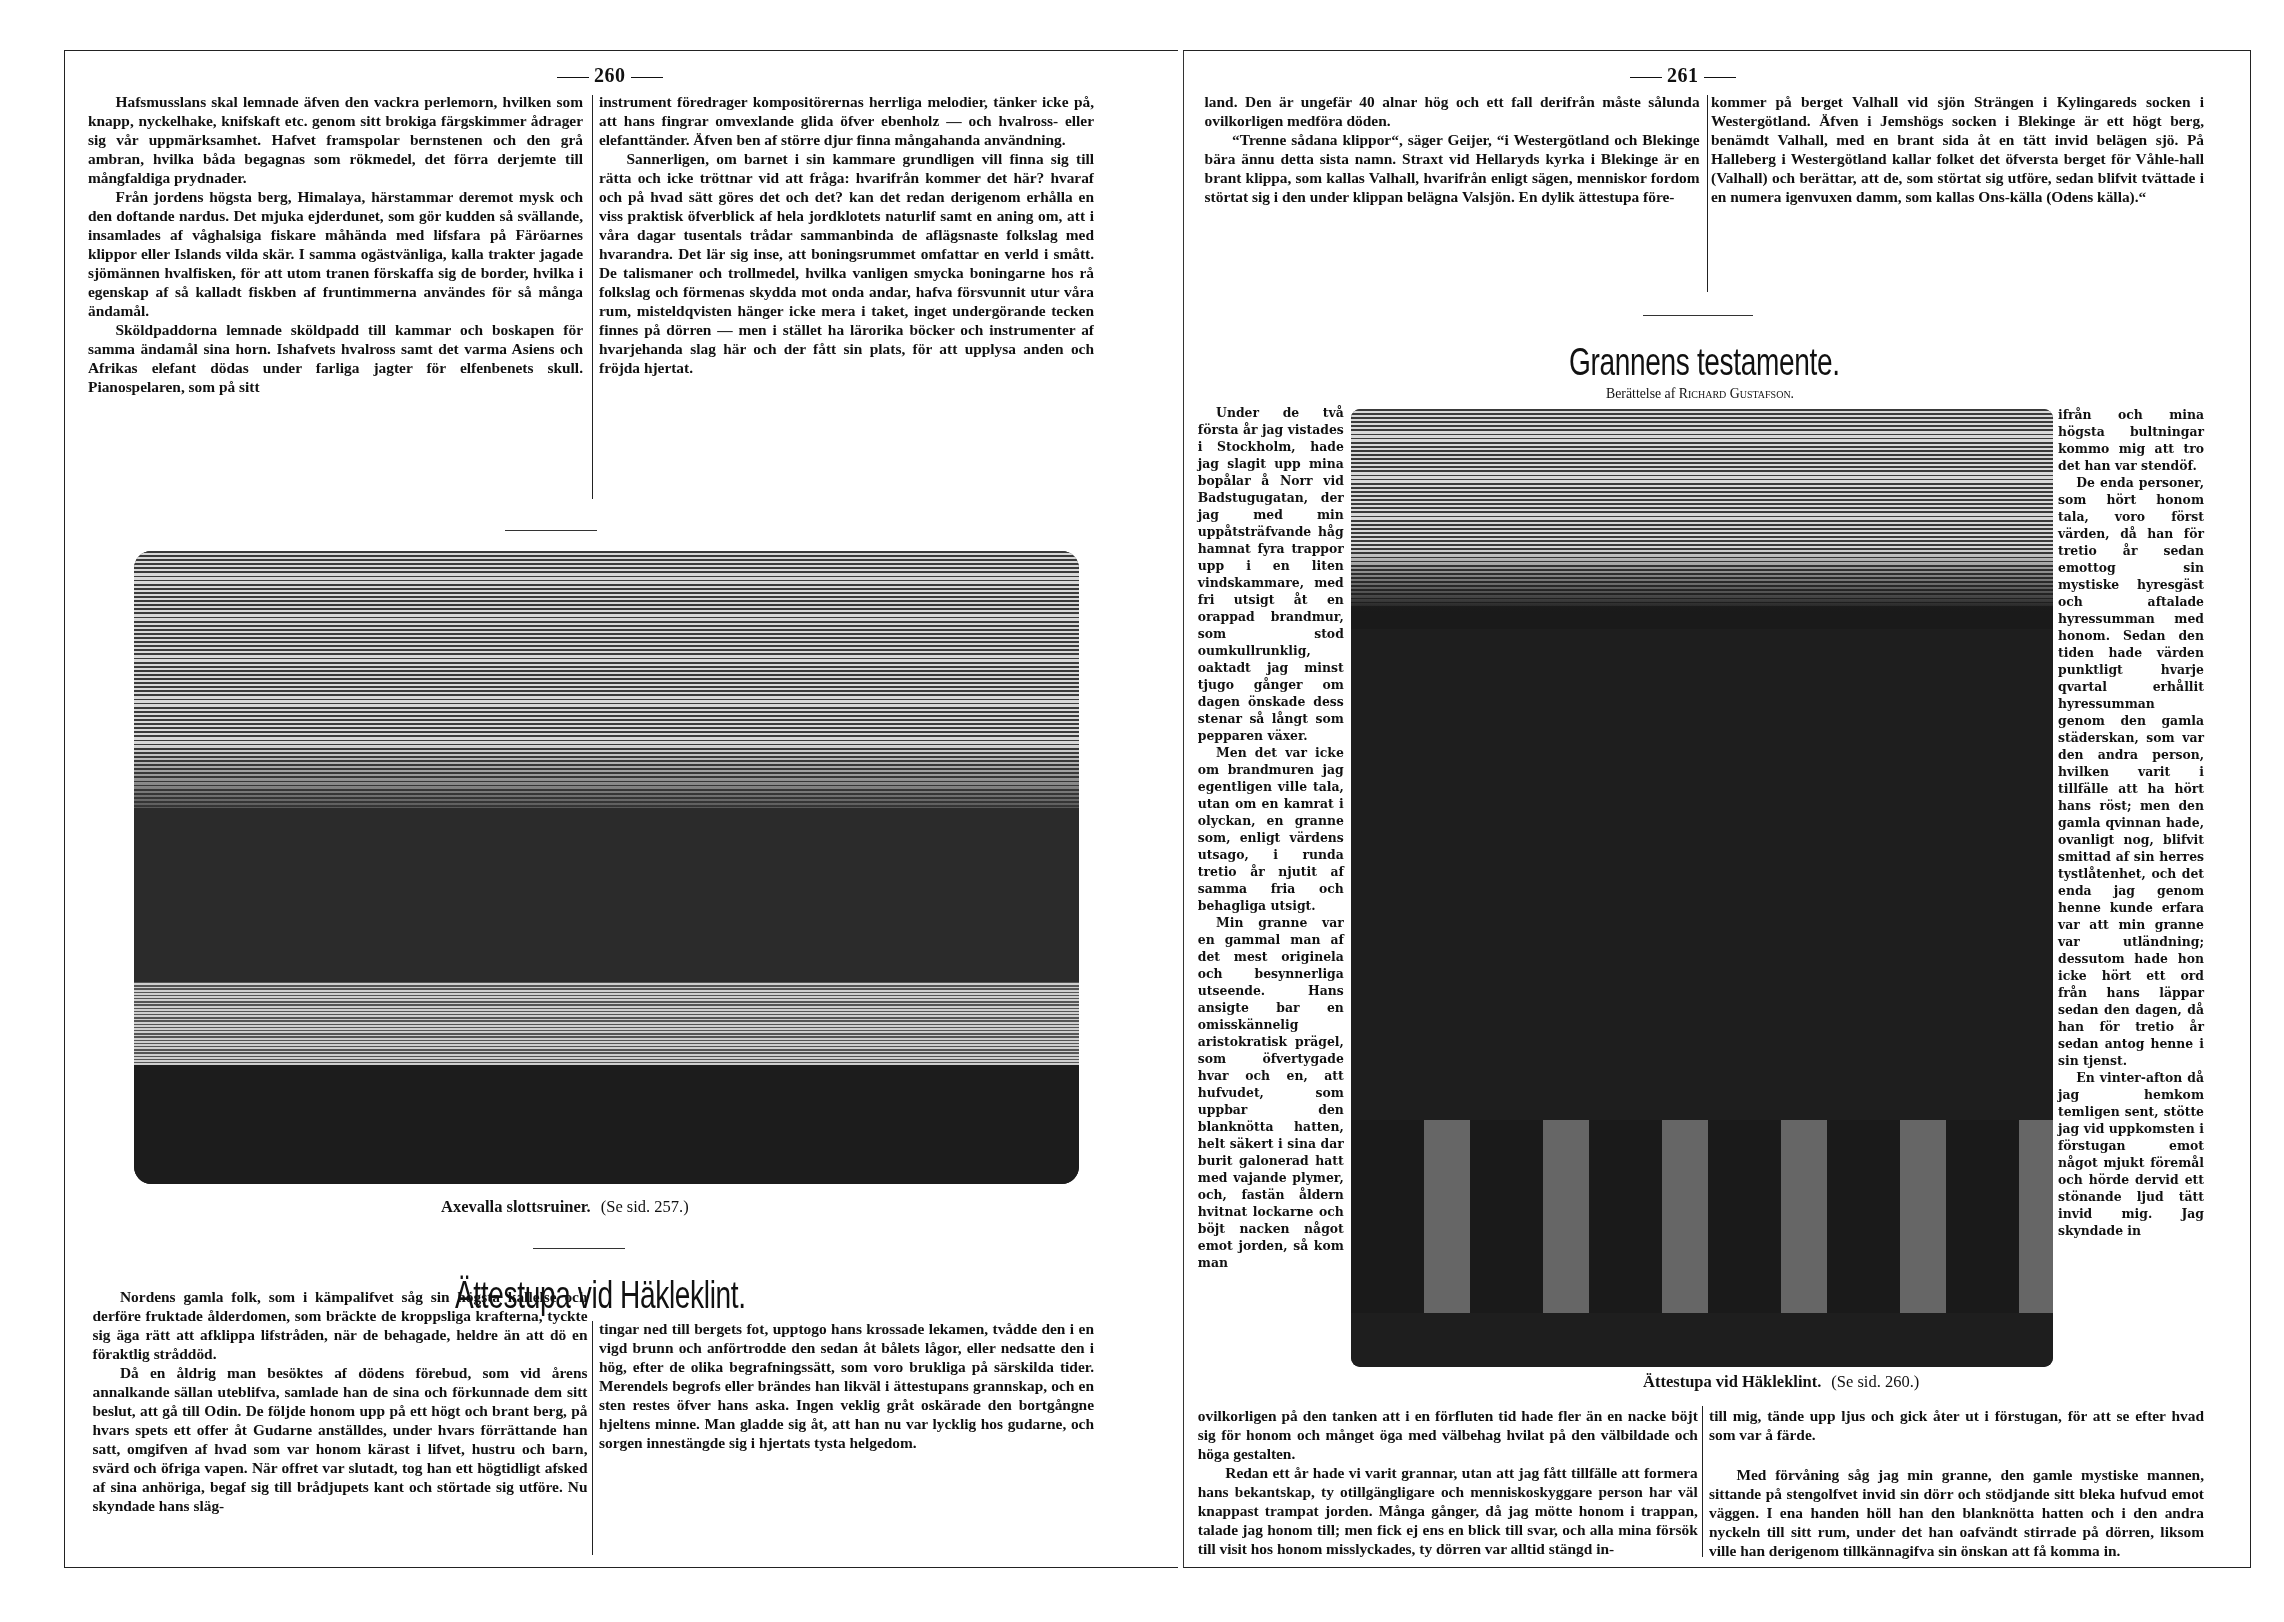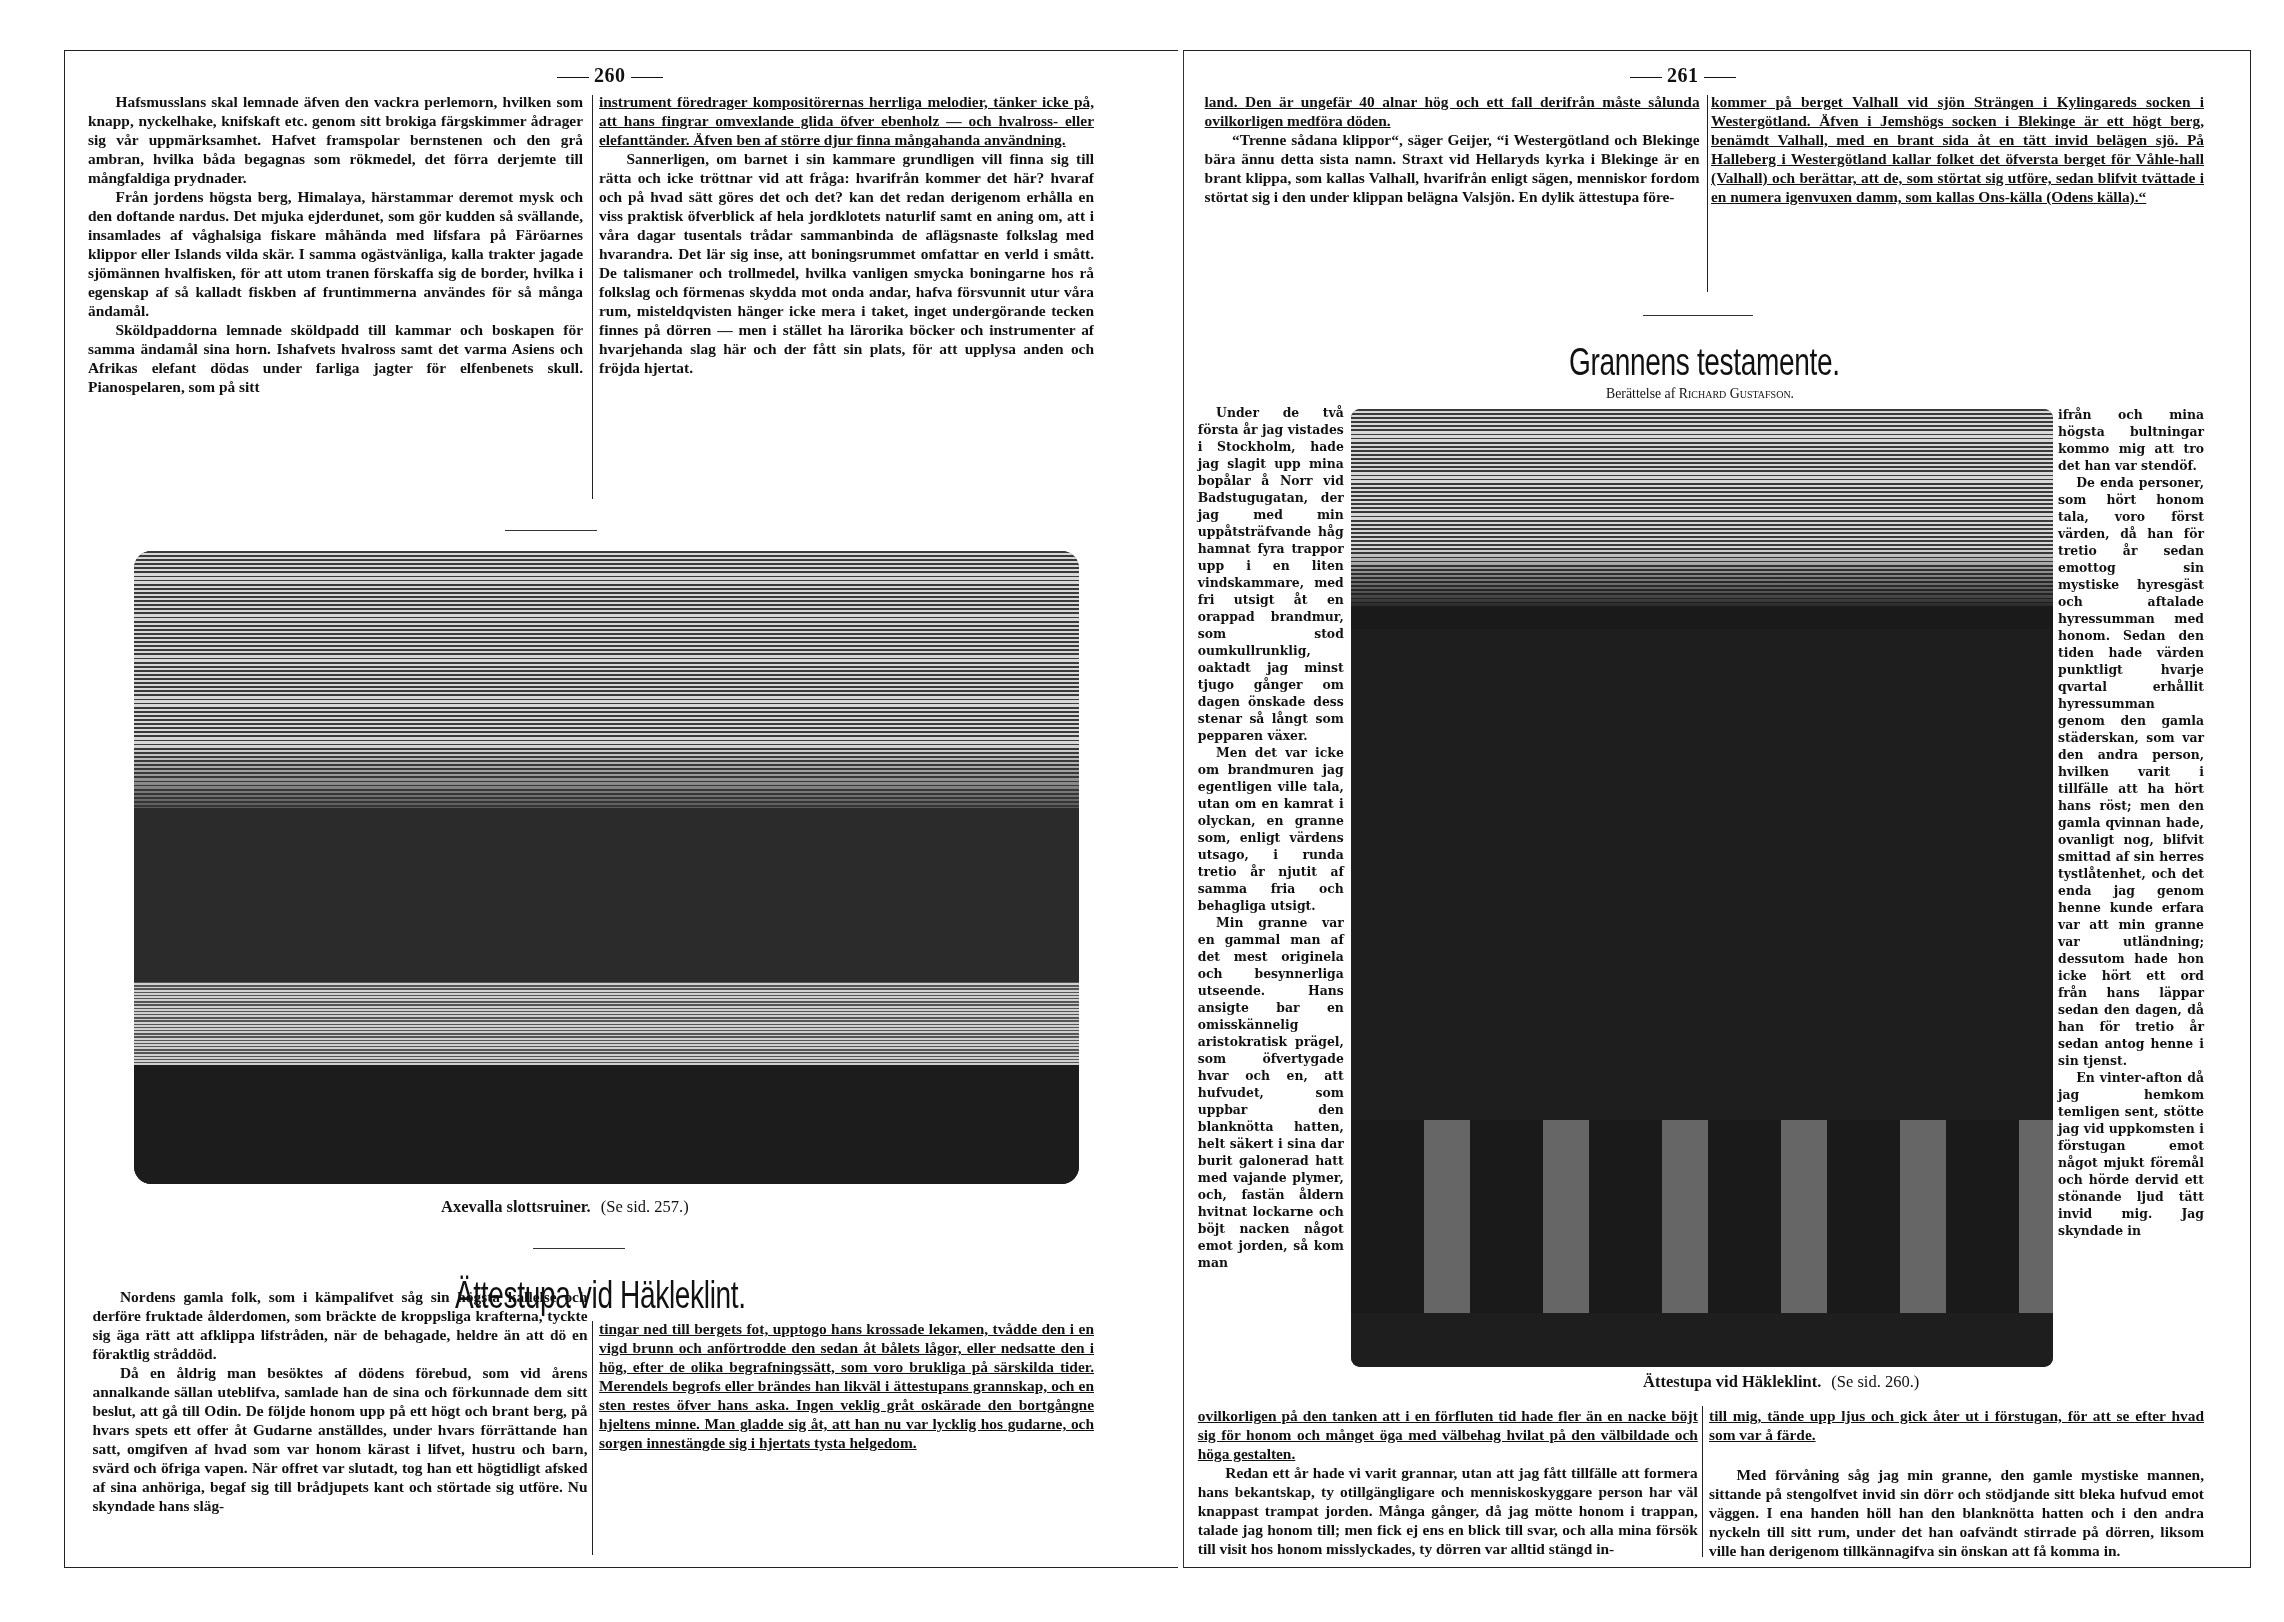--- a/index.html
+++ b/index.html
@@ -6,21 +6,21 @@
   body { width: 2284px; height: 1623px; position: relative; overflow: hidden;
          font-family: "Liberation Serif", "DejaVu Serif", serif; color: #111; }
   .page { position: absolute; top: 50px; height: 1518px; border: 1.8px double #222; box-sizing: border-box; background: #fff; }
   #page-left { left: 64px; width: 1114px; border-right: none; }
   #page-right { left: 1183px; width: 1068px; border-left: 0.5px solid #333; }
   .pnum { position: absolute; top: 13px; font-size: 20px; font-weight: bold; letter-spacing: 0.5px; }
   .pnum .dash { display: inline-block; width: 32px; border-top: 0.9px solid #111; vertical-align: middle; margin: 0 5.5px; }
   .col { position: absolute; font-size: 15.4px; line-height: 19px; text-align: justify; font-weight: bold;
          font-family: "Liberation Serif", serif; }
   .col p { margin: 0; text-indent: 27.5px; }
-  .col p.noindent { text-indent: 0; text-decoration: underline; }
+  .col p.noindent { text-indent: 0; }
   .vrule { position: absolute; border-left: 0.9px solid #222; }
   .hrule { position: absolute; border-top: 1.4px solid #333; }
   .engr { position: absolute; background: #2a2a2a; border-radius: 17.4px; overflow: hidden; }
   .engr .sky { position: absolute; left: 0; right: 0; top: 0;
                background: repeating-linear-gradient(180deg, #3a3a3a 0 1.8px, #d8d8d8 1.8px 4.1px); }
   .engr .band { position: absolute; left: 0; right: 0; }
   .caption { position: absolute; font-size: 16.5px; font-weight: bold; white-space: nowrap; text-align: center; }
   .caption .ref { font-weight: normal; margin-left: 10px; }
   .title { position: absolute; font-family: "Liberation Sans Narrow", "Liberation Sans", sans-serif;
            font-size: 39px; font-weight: normal; transform: scaleX(0.72); transform-origin: left top; white-space: nowrap; letter-spacing: -0.5px; }

